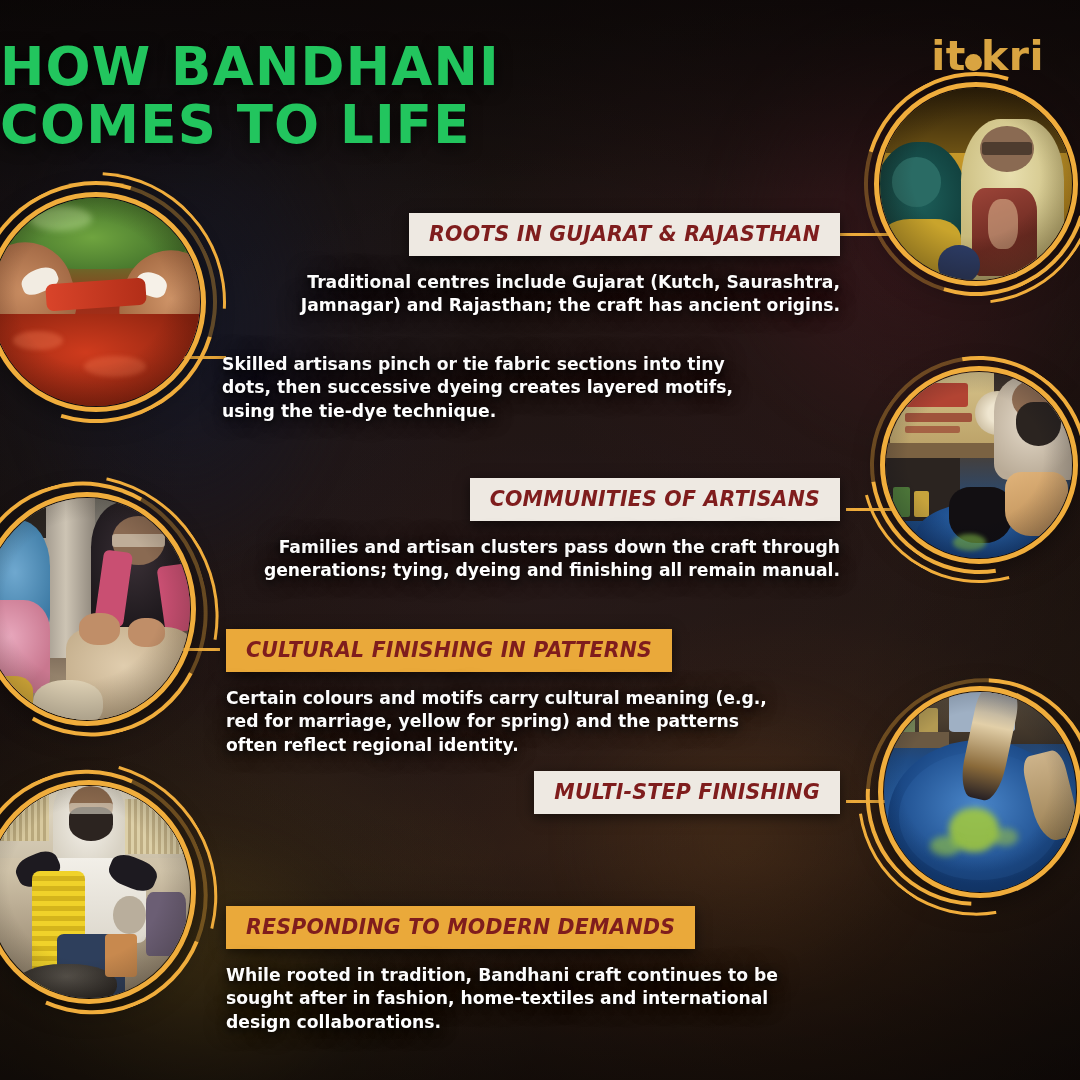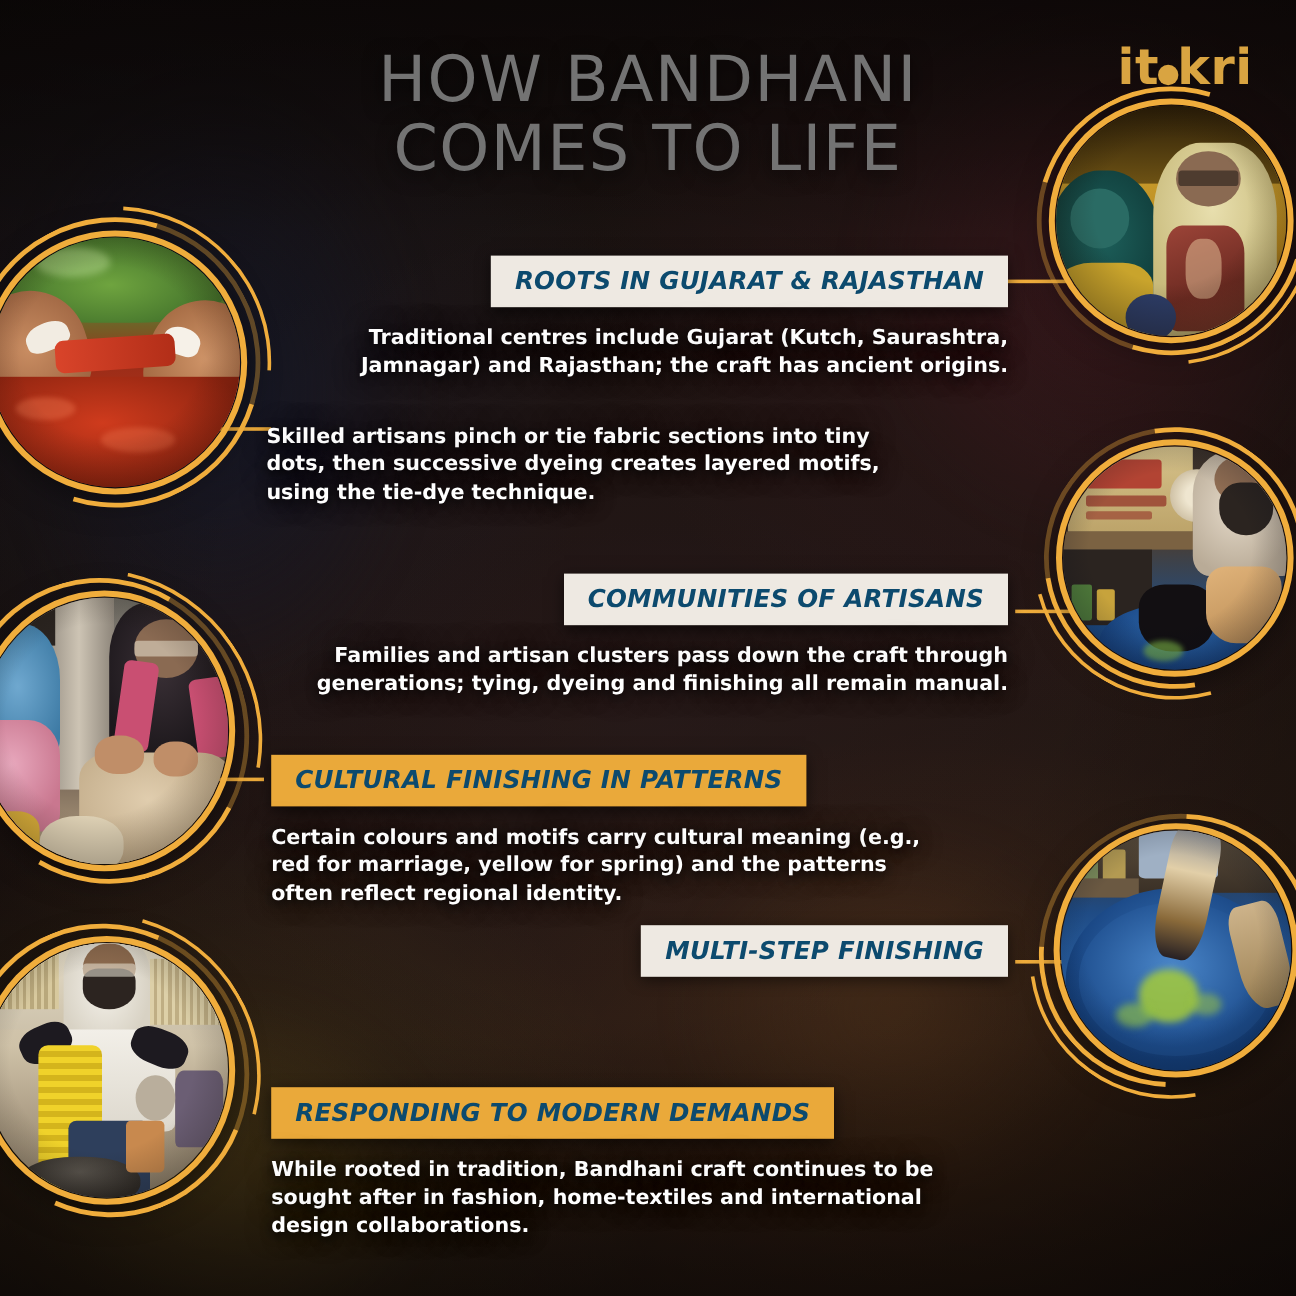--- a/index.html
+++ b/index.html
@@ -59,24 +59,23 @@
     font-family:"DejaVu Sans", sans-serif;
   }
   #logo .dot {
     display:inline-block; width:17px; height:17px; border-radius:50%;
     background:#d9a441; vertical-align:-1px; margin:0 -1px;
   }
 
   
   #title {
     position:absolute; left:0; right:0; top:38px; z-index:11;
-    text-align:center;
-    color:#737373;
+    color:#22c55e;
     font-family:"DejaVu Sans", sans-serif;
-    font-weight:400;
+    font-weight:700;
     font-size:53px;
     line-height:1.09;
     letter-spacing:1.2px;
     text-shadow:0 3px 16px rgba(0,0,0,.75);
   }
 
   
   .photo { position:absolute; z-index:6; }
   .disc {
     position:absolute; inset:0; border-radius:50%;
@@ -106,21 +105,21 @@
   .sc div { position:absolute; }
 
   
   .row { position:absolute; z-index:10; }
   .chip {
     display:inline-block;
     padding:9px 20px 10px;
     font-family:"DejaVu Sans", sans-serif;
     font-weight:700; font-style:italic;
     font-size:20.5px; letter-spacing:.2px;
-    color:#0c4a6e;
+    color:#7f1d1d;
     white-space:nowrap;
     box-shadow:0 3px 12px rgba(0,0,0,.55);
   }
   .chip.cream { background:#eee9e2; }
   .chip.amber { background:#eaa93a; }
   .body {
     margin-top:15px;
     color:#ffffff;
     font-family:"DejaVu Sans", sans-serif;
     font-weight:700;

